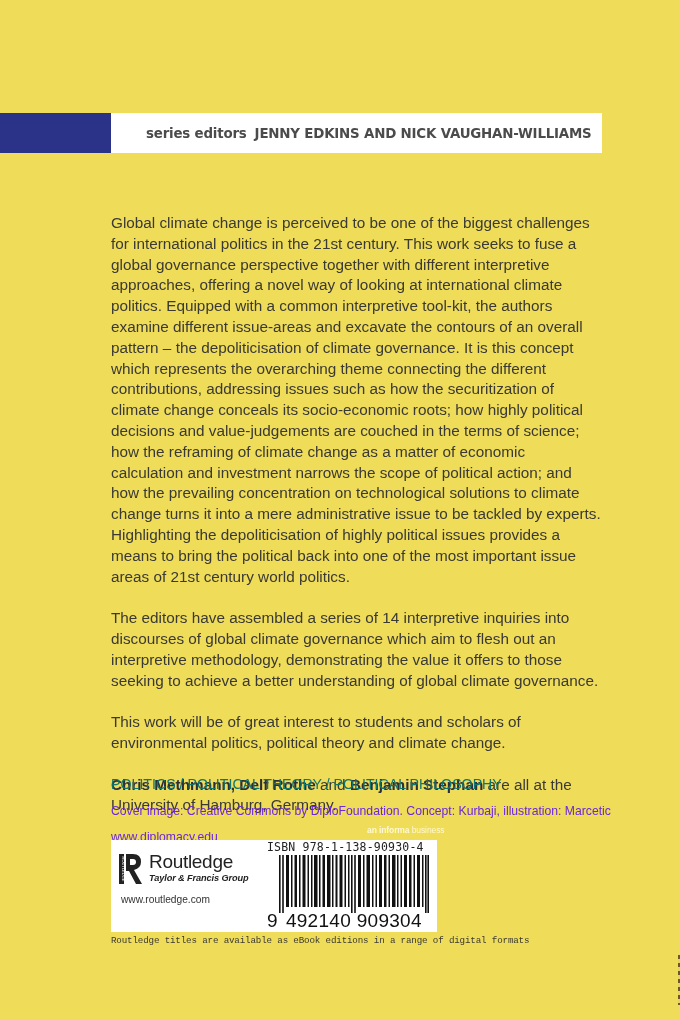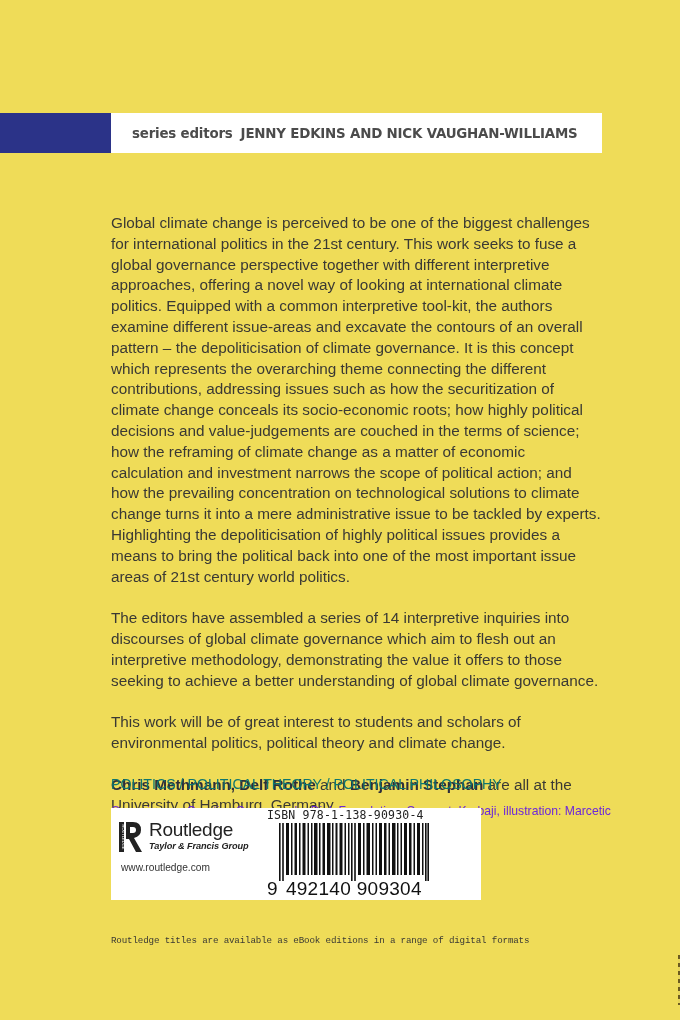--- a/index.html
+++ b/index.html
@@ -7,41 +7,41 @@
     width: 680px; height: 1020px; overflow: hidden;
     background: #EFDC58;
     position: relative;
     font-family: "Liberation Sans", sans-serif;
     color: #3b3a36;
   }
   .series-bar { position: absolute; left: 0; top: 113px; width: 602px; height: 40px; display: flex; }
   .series-blue { width: 111px; height: 40px; background: #2B3388; }
   .series-white {
     flex: 1; background: #ffffff; display: flex; align-items: center;
-    padding-left: 21px; box-sizing: border-box;
+    padding-left: 35px; box-sizing: border-box;
     font-family: "DejaVu Sans", sans-serif; font-weight: bold; font-size: 13.4px;
     color: #4b4b4b; letter-spacing: -0.2px;
   }
   .series-label { margin-right: 8px; }
   .blurb {
     position: absolute; left: 111px; top: 213px; width: 490px;
     font-size: 15.3px; line-height: 20.8px; color: #3a3934;
   }
   .blurb p { margin: 0 0 20.8px 0; }
   .blurb b { font-weight: bold; color: #2e2e3a; }
   .meta { position: absolute; left: 111px; top: 775px; width: 500px; }
   .category { font-size: 14.2px; color: #0f766e; line-height: 18px; }
   .credits { font-size: 12.2px; color: #6d28d9; line-height: 15px; margin-top: 11px; }
   .informa {
     position: absolute; left: 367px; top: 825px; font-size: 8.5px;
     color: #fff9d0; font-weight: bold; letter-spacing: -0.1px;
   }
   .informa .thin { font-weight: normal; }
   .isbn-box {
-    position: absolute; left: 111px; top: 808px; width: 370px; height: 92px;
+    position: absolute; left: 111px; top: 840px; width: 326px; height: 92px;
     background: #ffffff;
   }
   .logo { position: absolute; left: 8px; top: 12px; display: flex; align-items: flex-start; }
   .logo-mark { width: 24px; height: 36px; position: relative; margin-right: 6px; }
   .logo-text { display: flex; flex-direction: column; }
   .logo-name { font-size: 19px; color: #222; line-height: 20px; letter-spacing: -0.3px; }
   .logo-sub { font-size: 9.2px; color: #222; font-weight: bold; line-height: 12px; letter-spacing: -0.1px; font-style: italic; }
   .logo-url { position: absolute; left: 10px; top: 54px; font-size: 10.2px; color: #333; }
   .barcode-area { position: absolute; left: 156px; top: 0px; width: 170px; height: 92px; }
   .isbn-text {

